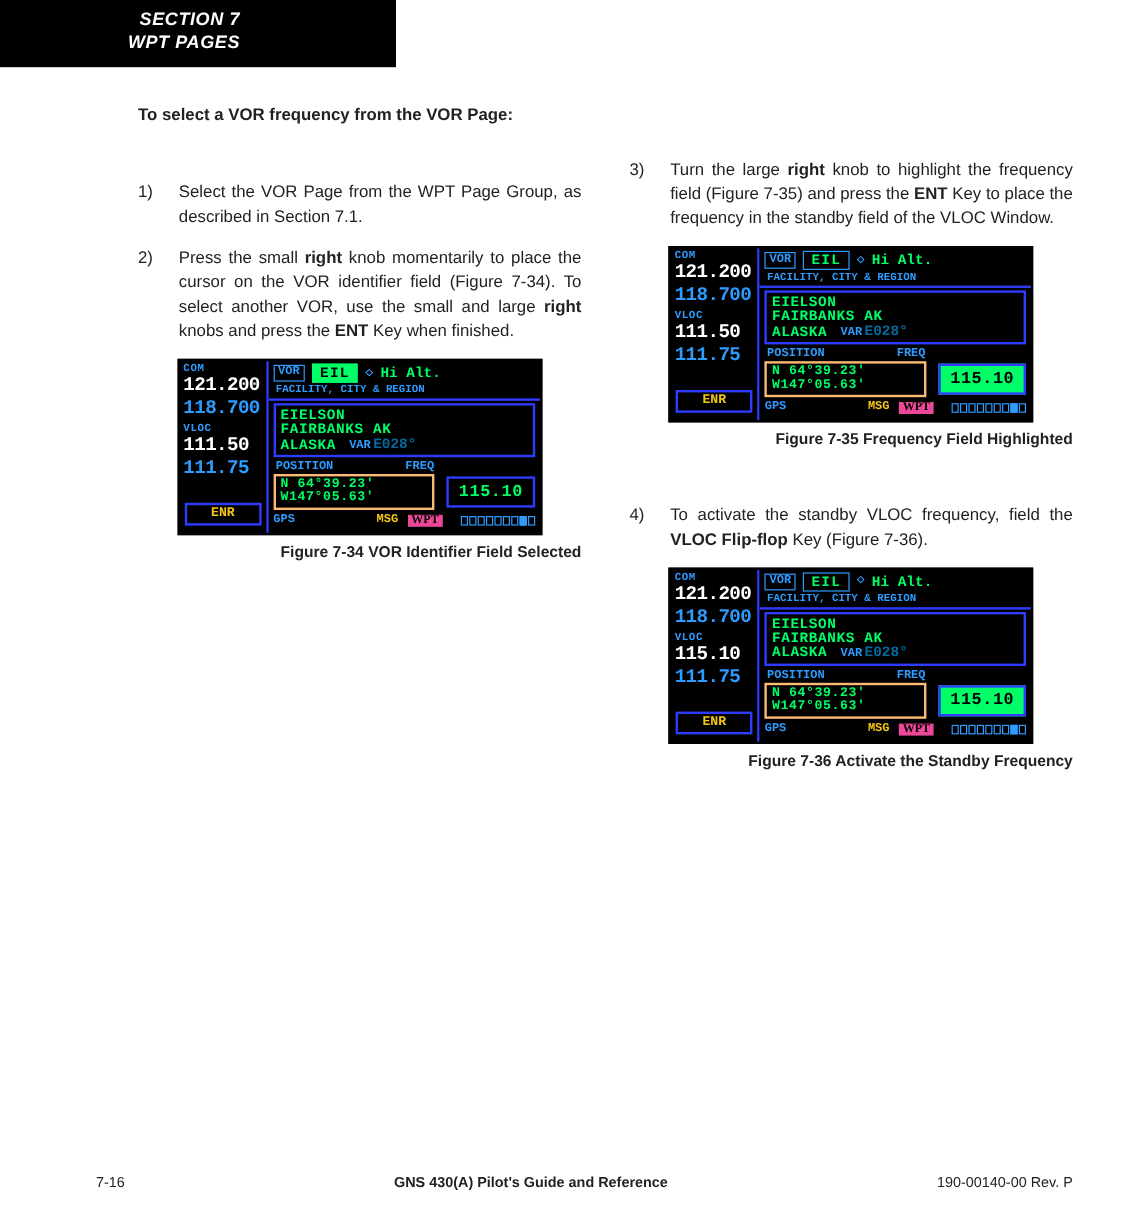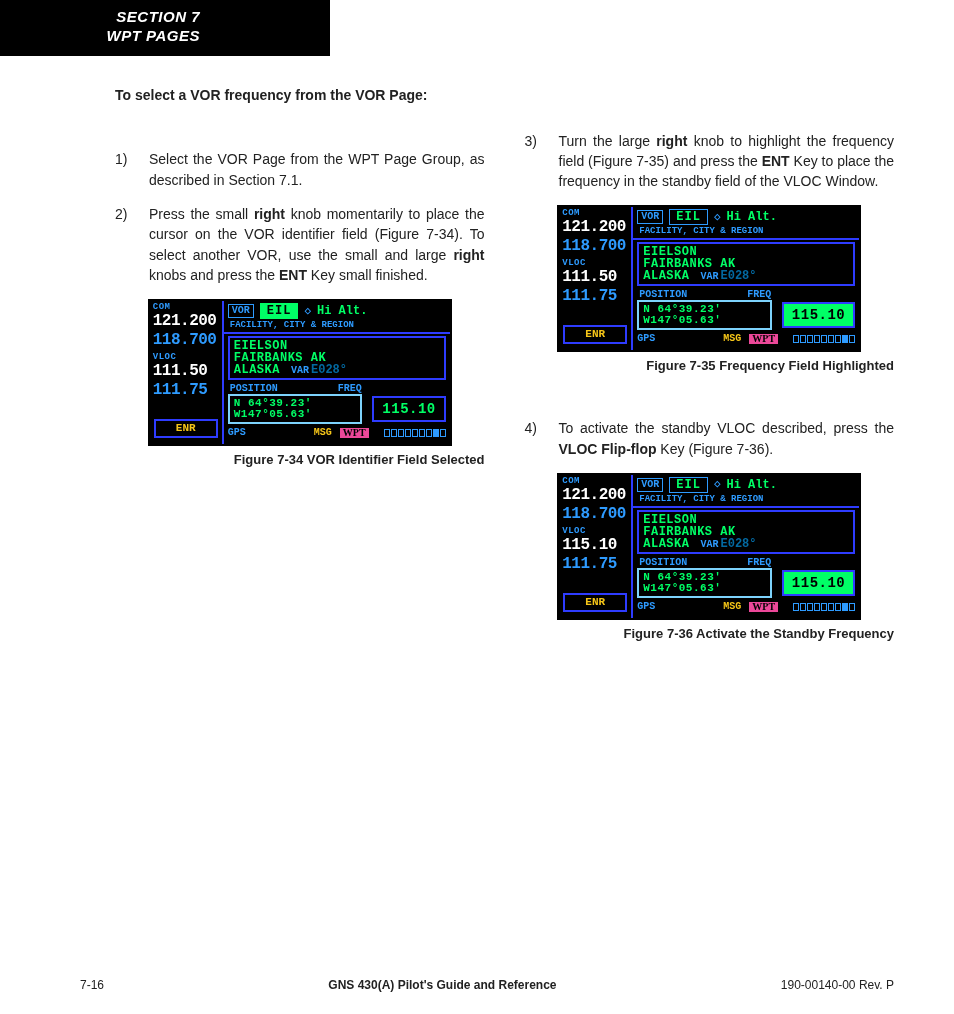--- a/index.html
+++ b/index.html
@@ -135,21 +135,21 @@
     padding: 2px 4px;
   }
   .info-line { color: #00ff66; font-size: 12px; letter-spacing:.5px; }
   .info-row3 { display:flex; justify-content:flex-start; align-items:center;gap:11px;}
   .var-lbl { color:#2e9bff; font-size:10px; margin-right:2px;}
   .var-val { color:#0369a1; font-size:12px;}
   .hdr-row { display:flex; padding: 2px 6px 0 6px; gap:60px;align-items:flex-end;}
   .hdr { color:#2e9bff; font-size:10px;}
   .pos-row { display:flex; padding:0 4px 2px 4px; gap:10px; align-items:center;}
   .pos-box {
-    border:2px solid #7dd3fc;
+    border:2px solid #fdba74;
     padding:2px 4px;
     flex:1;
   }
   .pos-line { color:#00ff66; font-size:11px; letter-spacing:.5px;}
   .freq-box {
     border:2px solid #2e3cff;
     padding: 4px 8px;
     color:#00ff66;
     font-size:14px;
     letter-spacing:.5px;
@@ -193,21 +193,21 @@
 </div>
 
 <div class="content">
 
   <div class="col">
     <p class="heading">To select a VOR frequency from the VOR Page:</p>
 
     <ol class="steps">
       <li><span>Select the VOR Page from the WPT Page Group, as described in Section 7.1.</span></li>
       <li>
-        <span>Press the small </span><b>right</b><span> knob momentarily to place the cursor on the VOR identifier field (Figure 7-34).  To select another VOR, use the small and large </span><b>right</b><span> knobs and press the </span><b>ENT</b><span> Key small finished.</span>
+        <span>Press the small </span><b>right</b><span> knob momentarily to place the cursor on the VOR identifier field (Figure 7-34).  To select another VOR, use the small and large </span><b>right</b><span> knobs and press the </span><b>ENT</b><span> Key when finished.</span>
       </li>
     </ol>
 
     <div class="figure-wrap">
       <div class="gps">
         <div class="gps-body">
           <div class="gps-left">
             <div class="lbl-sm">COM</div>
             <div class="freq-a">121.200</div>
             <div class="freq-s">118.700</div>
@@ -329,21 +329,21 @@
               </span>
             </div>
           </div>
         </div>
       </div>
       <div class="caption">Figure 7-35  Frequency Field Highlighted</div>
     </div>
 
     <ol class="steps" style="counter-reset: step 3;">
       <li>
-        <span>To activate the standby VLOC described, press the </span><b>VLOC Flip-flop</b><span> Key (Figure 7-36).</span>
+        <span>To activate the standby VLOC frequency, field the </span><b>VLOC Flip-flop</b><span> Key (Figure 7-36).</span>
       </li>
     </ol>
 
     <div class="figure-wrap">
       <div class="gps">
         <div class="gps-body">
           <div class="gps-left">
             <div class="lbl-sm">COM</div>
             <div class="freq-a">121.200</div>
             <div class="freq-s">118.700</div>

